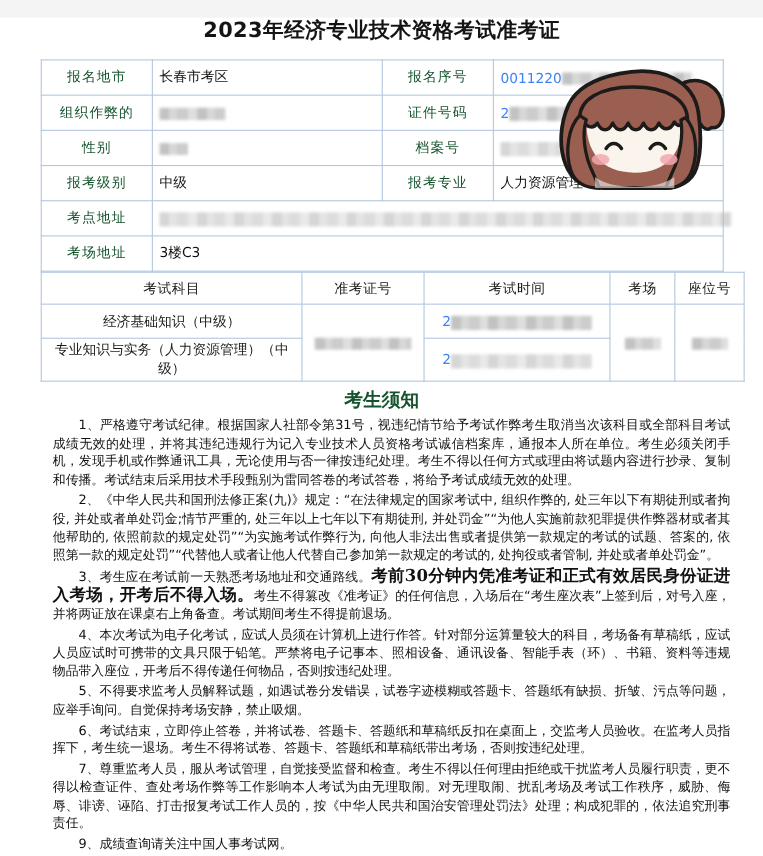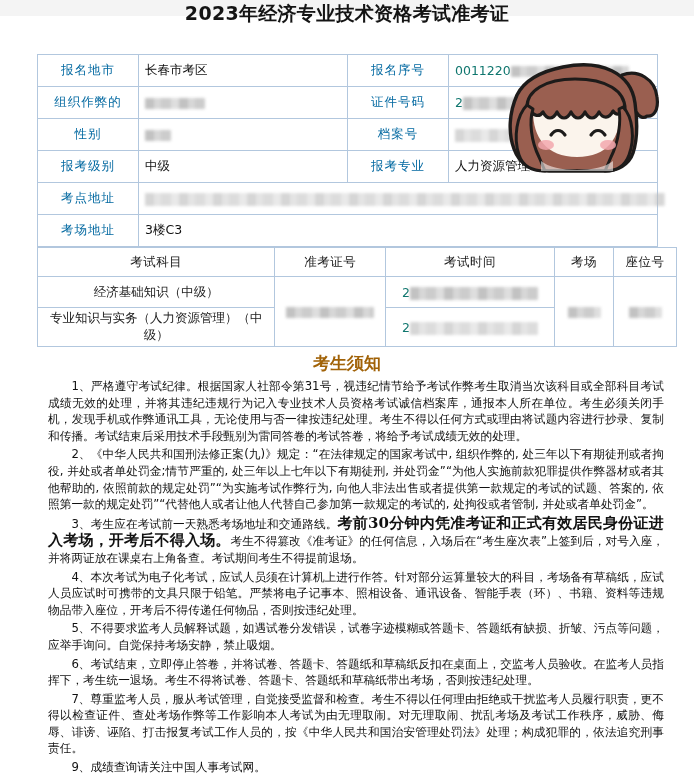--- a/index.html
+++ b/index.html
@@ -21,21 +21,21 @@
     height: 778px;
   }
   .topband {
     position: absolute;
     left: 0; top: 0;
     width: 694px; height: 16px;
     background: #f4f4f4;
   }
   .title {
     position: absolute;
-    left: 0; top: 1px;
+    left: 0; top: 15px;
     width: 694px;
     text-align: center;
     font-size: 19px;
     font-weight: bold;
     letter-spacing: 0.3px;
     color: #141414;
     z-index: 5;
   }
   
   .sheet {
@@ -54,21 +54,21 @@
     height: 27px;
     font-size: 12.5px;
     padding: 2px 6px;
     vertical-align: middle;
     background: #fff;
   }
   td.lbl {
     text-align: center;
     width: 88px;
     letter-spacing: 1px;
-    color: #0369a1;
+    color: #14532d;
     font-size: 12.5px;
   }
   td.val {
     text-align: left;
     color: #111;
     padding-left: 9px;
   }
   
   .blur {
     display: inline-block;
@@ -79,21 +79,21 @@
       repeating-linear-gradient(90deg,
         #bdbdbd 0px, #bdbdbd 9px,
         #d4d4d4 9px, #d4d4d4 16px,
         #c8c8c8 16px, #c8c8c8 26px,
         #dcdcdc 26px, #dcdcdc 34px);
     filter: blur(1.6px);
     opacity: .92;
   }
   .blur.tall { height: 13px; }
   .blur.light { opacity: .62; }
-  .prefix { color: #0f766e; }
+  .prefix { color: #3b82f6; }
   
   table.subj {
     border-collapse: collapse;
     width: 640px;
     table-layout: fixed;
     margin-top: 0px;
   }
   table.subj td, table.subj th {
     border: 1px solid #b2c7de;
     font-size: 12.5px;
@@ -118,21 +118,21 @@
   
   .notice-title {
     position: absolute;
     left: 0;
     top: 352px;
     width: 694px;
     text-align: center;
     font-size: 17px;
     font-weight: bold;
     font-family: "DejaVu Serif", "Liberation Serif", serif;
-    color: #a16207;
+    color: #14532d;
   }
   .notice {
     position: absolute;
     left: 32px;
     top: 378px;
     width: 632px;
     font-size: 11.7px;
     line-height: 16.6px;
     color: #111;
     text-align: justify;

